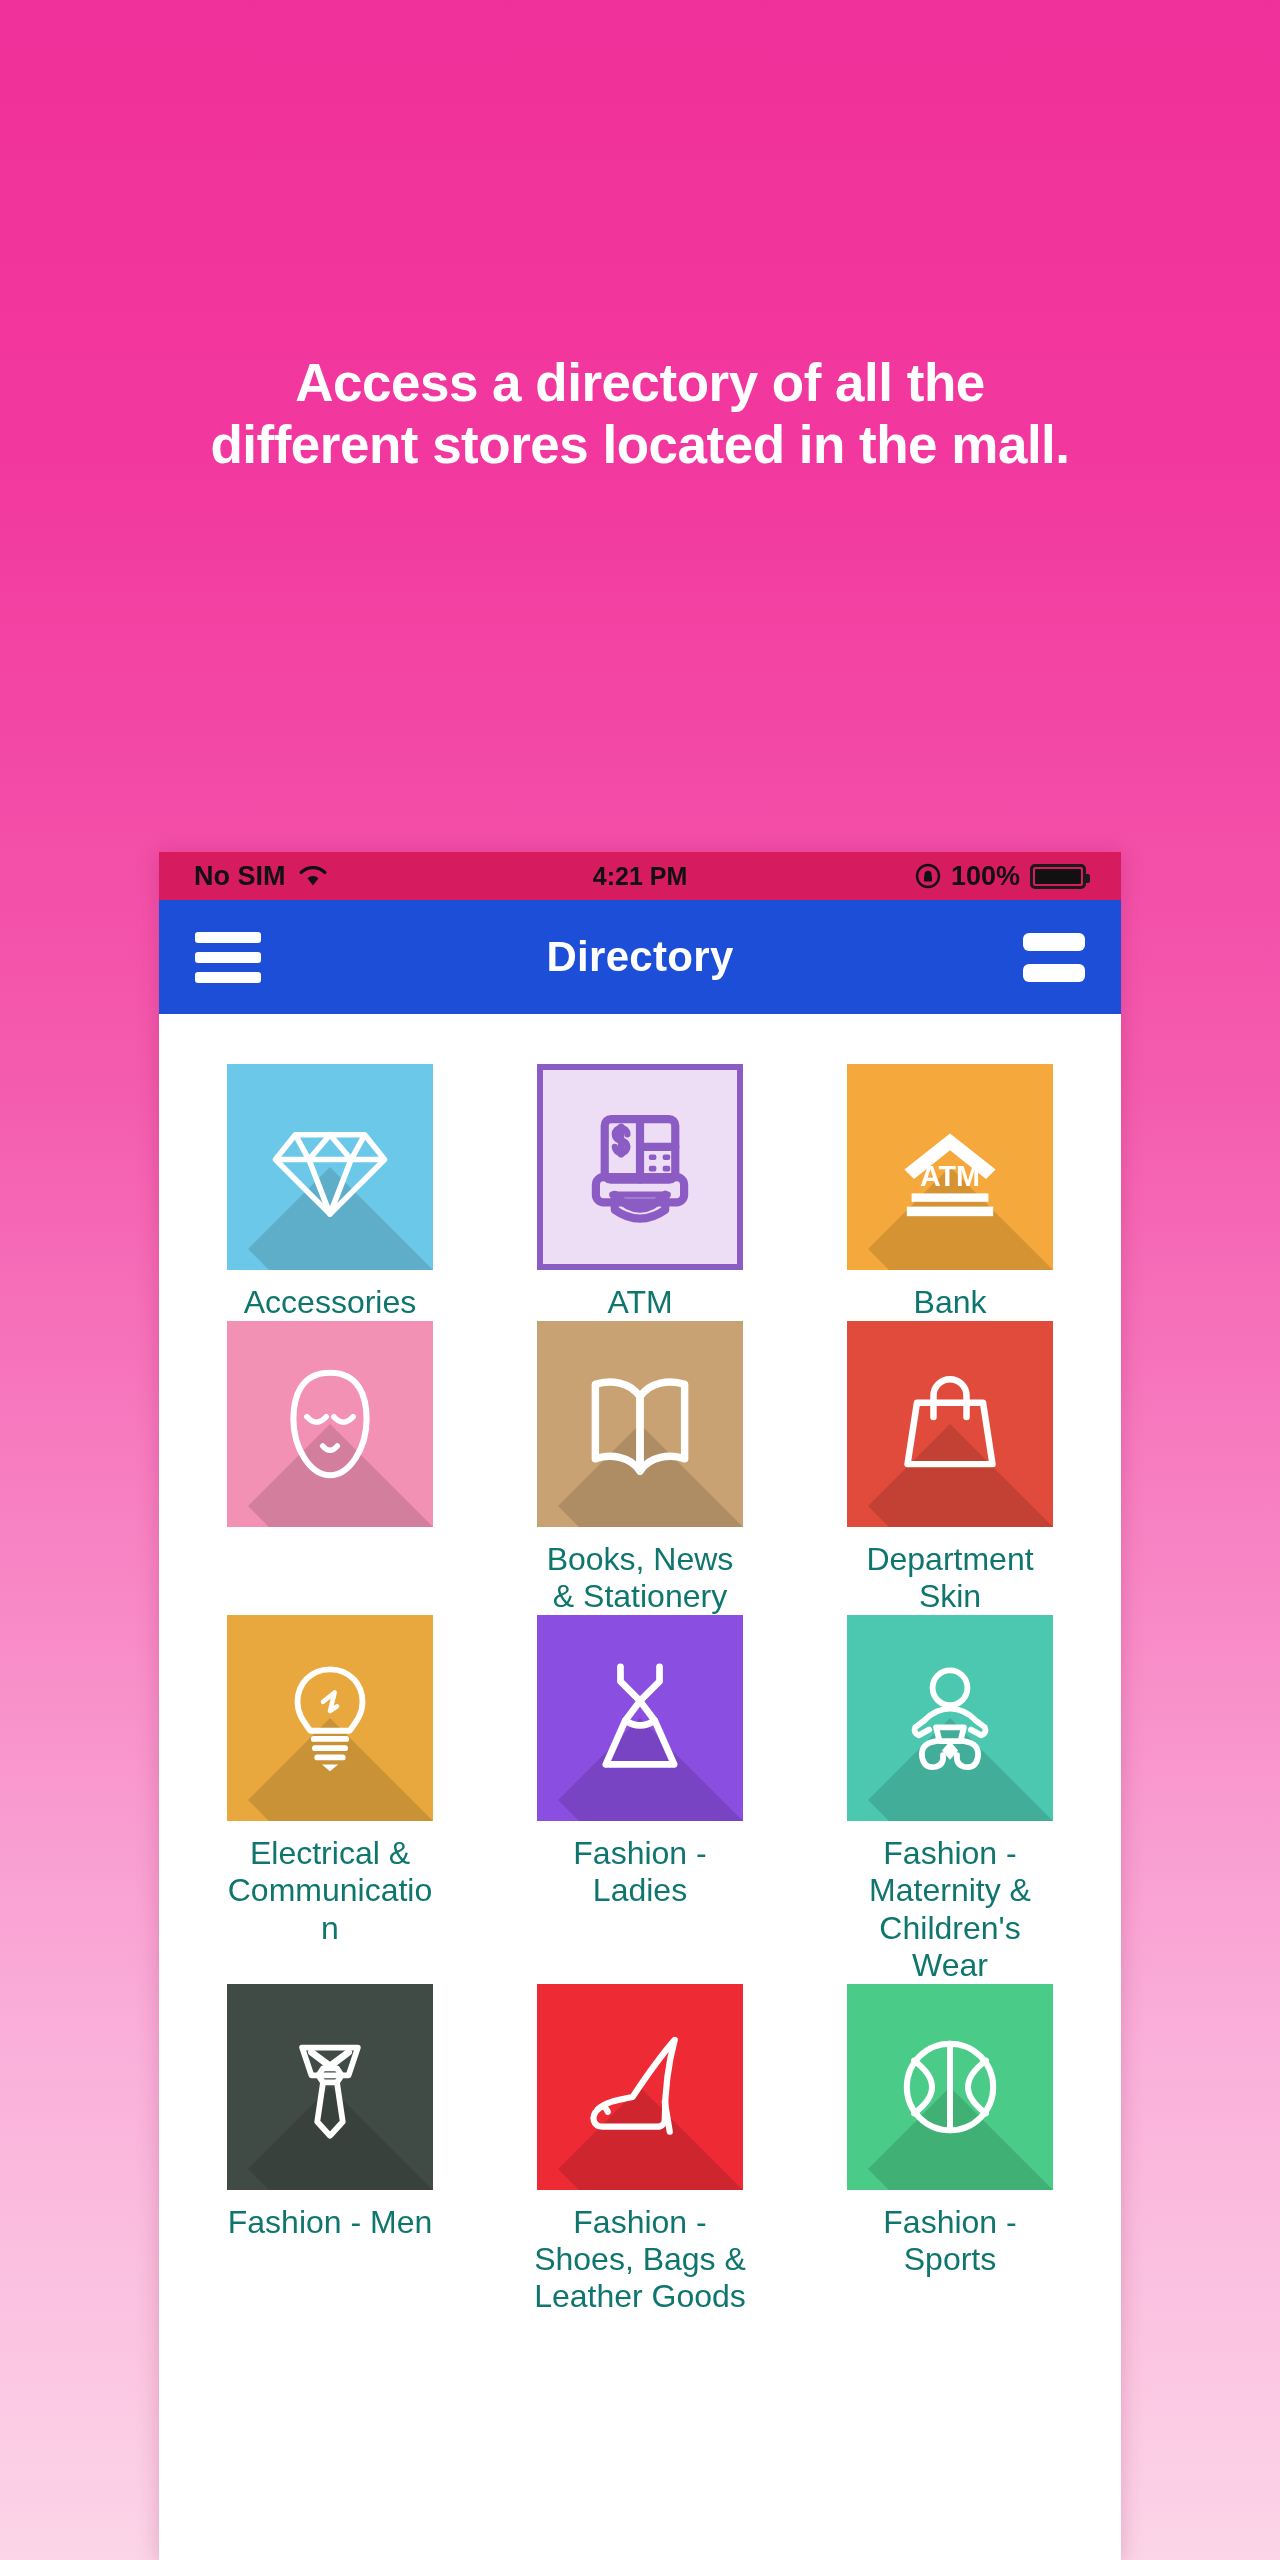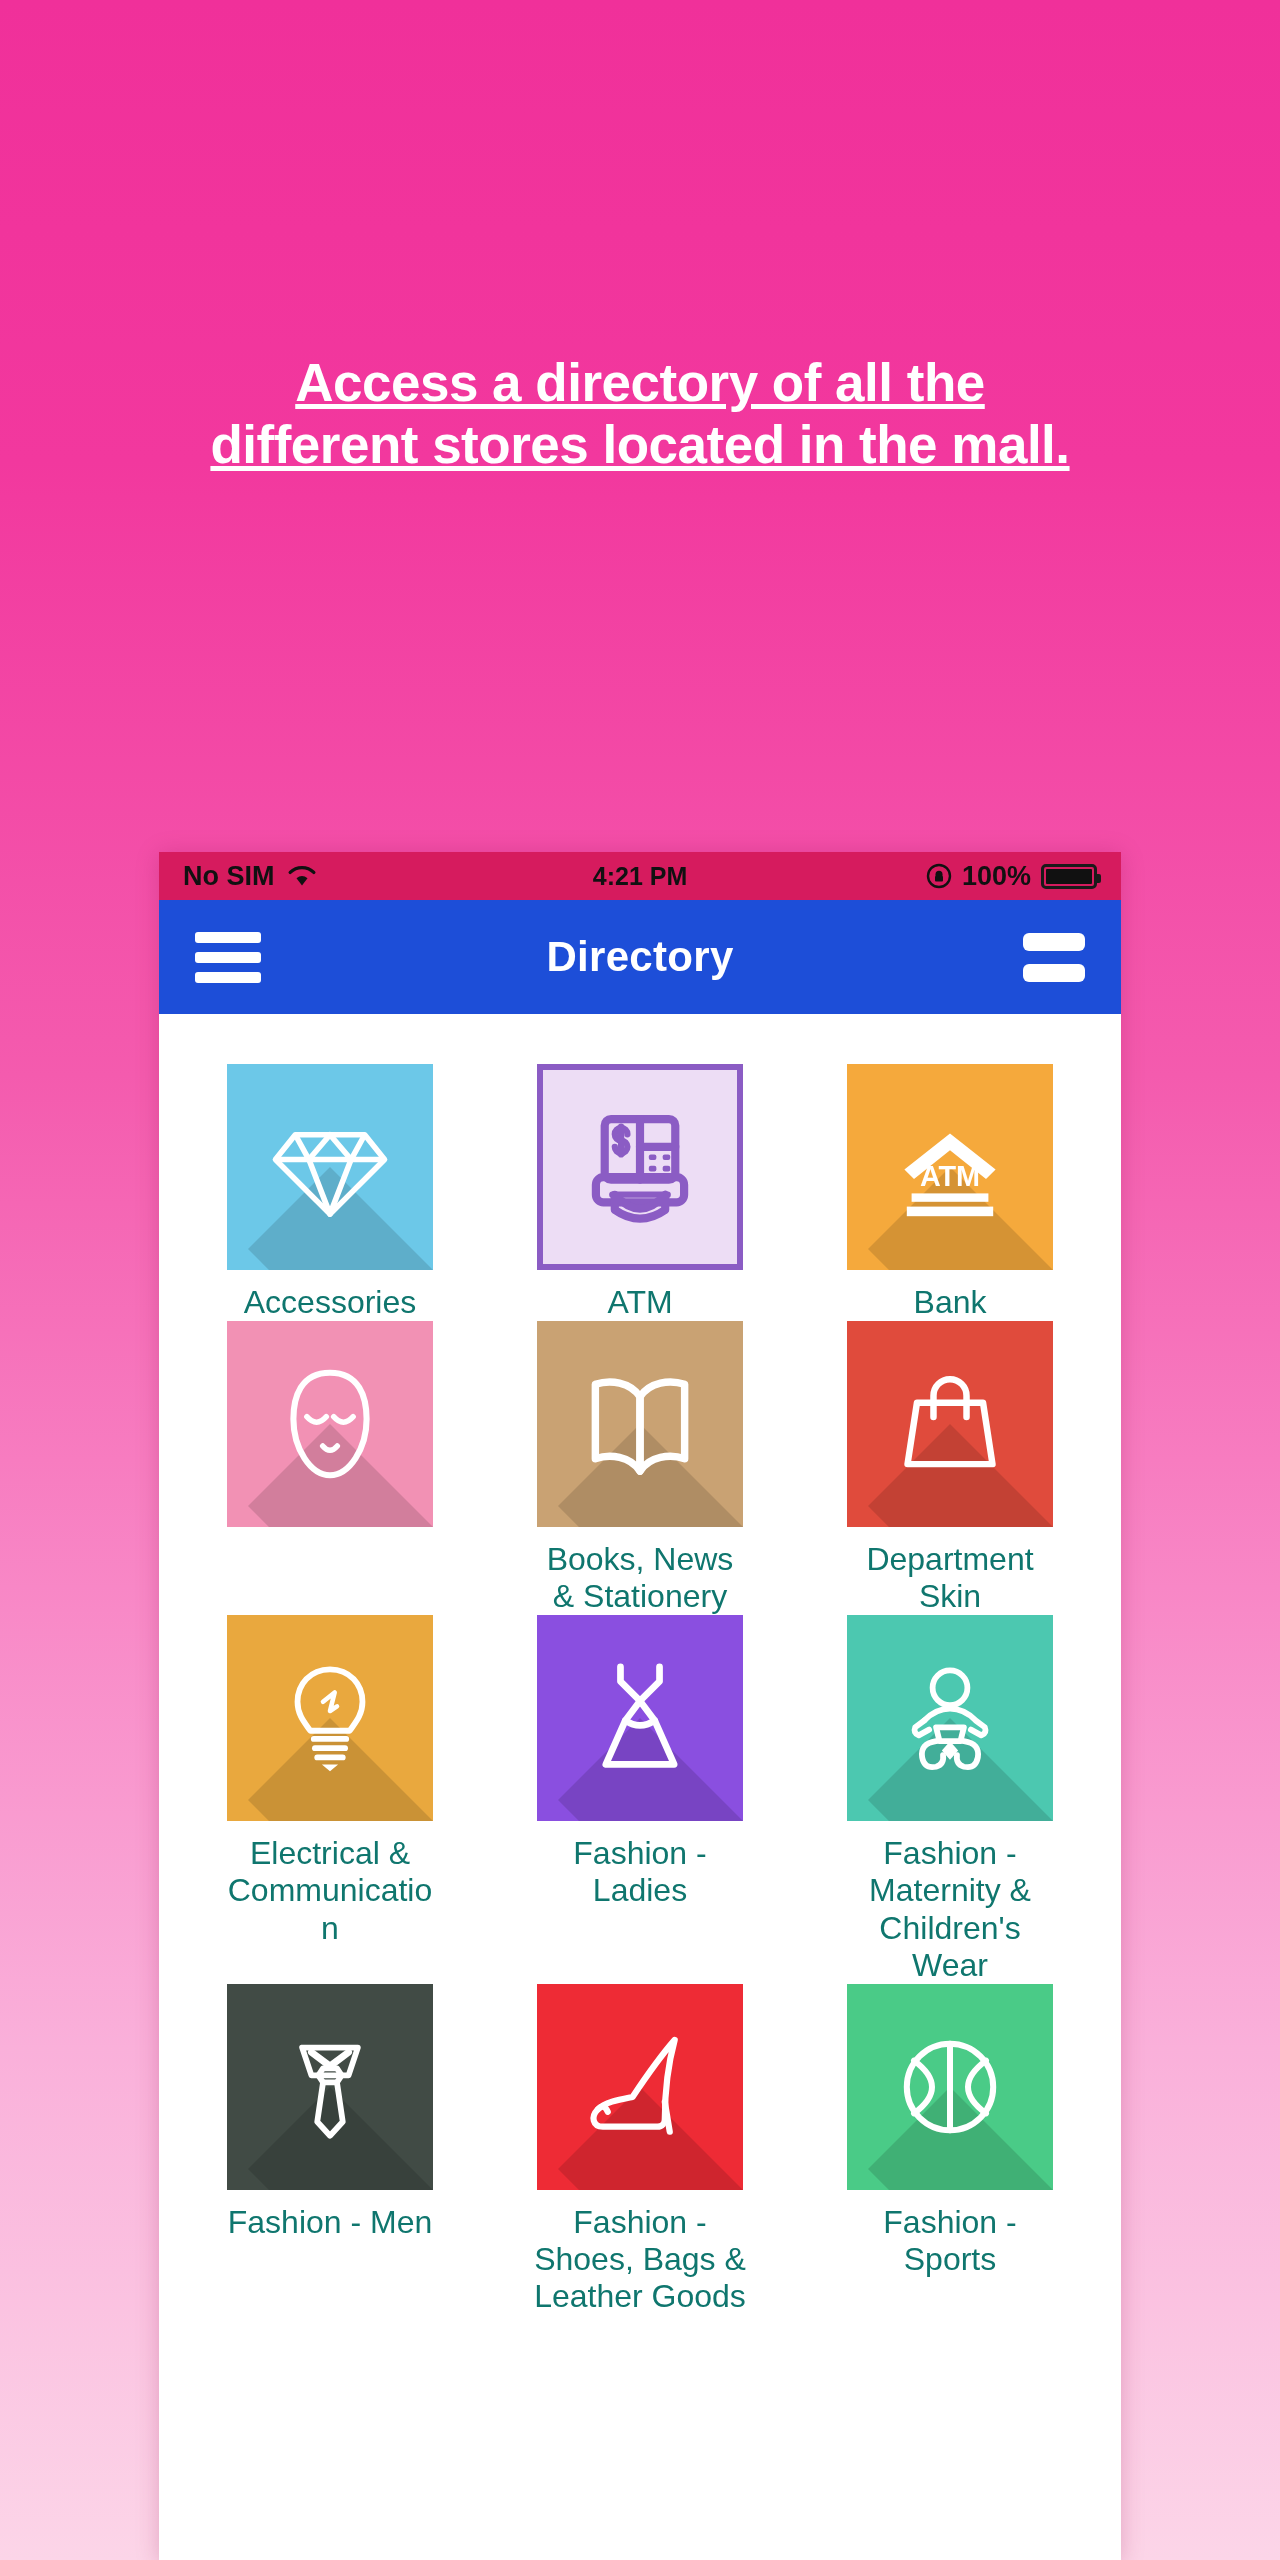--- a/index.html
+++ b/index.html
@@ -11,37 +11,37 @@
   }
 
   
   .headline {
     position:absolute; left:0; top:352px; width:1280px;
     text-align:center; color:#FFFFFF;
     font-size:53px; font-weight:bold; line-height:1.17;
     letter-spacing:-0.5px;
     padding:0 60px;
   }
-  .headline .ln { display:block;text-decoration:underline; }
+  .headline .ln { display:block; }
 
   
   .phone {
     position:absolute; left:159px; top:852px;
     width:962px; height:1710px;
     background:#FFFFFF;
     box-shadow: 0 2px 22px rgba(130,0,60,.22);
     overflow:hidden;
   }
 
   
   .statusbar {
     height:48px; background:#D61B5E; color:#111;
     display:flex; align-items:center;
     font-size:27px; font-weight:bold;
-    padding:0 24px; position:relative;
+    padding:0 35px; position:relative;
   }
   .sb-left { display:flex; align-items:center; gap:12px; }
   .sb-center {
     position:absolute; left:0; right:0; text-align:center;
     font-size:25px; font-weight:bold; pointer-events:none;
   }
   .sb-right {
     margin-left:auto; display:flex; align-items:center; gap:10px;
     position:relative; z-index:2;
   }

